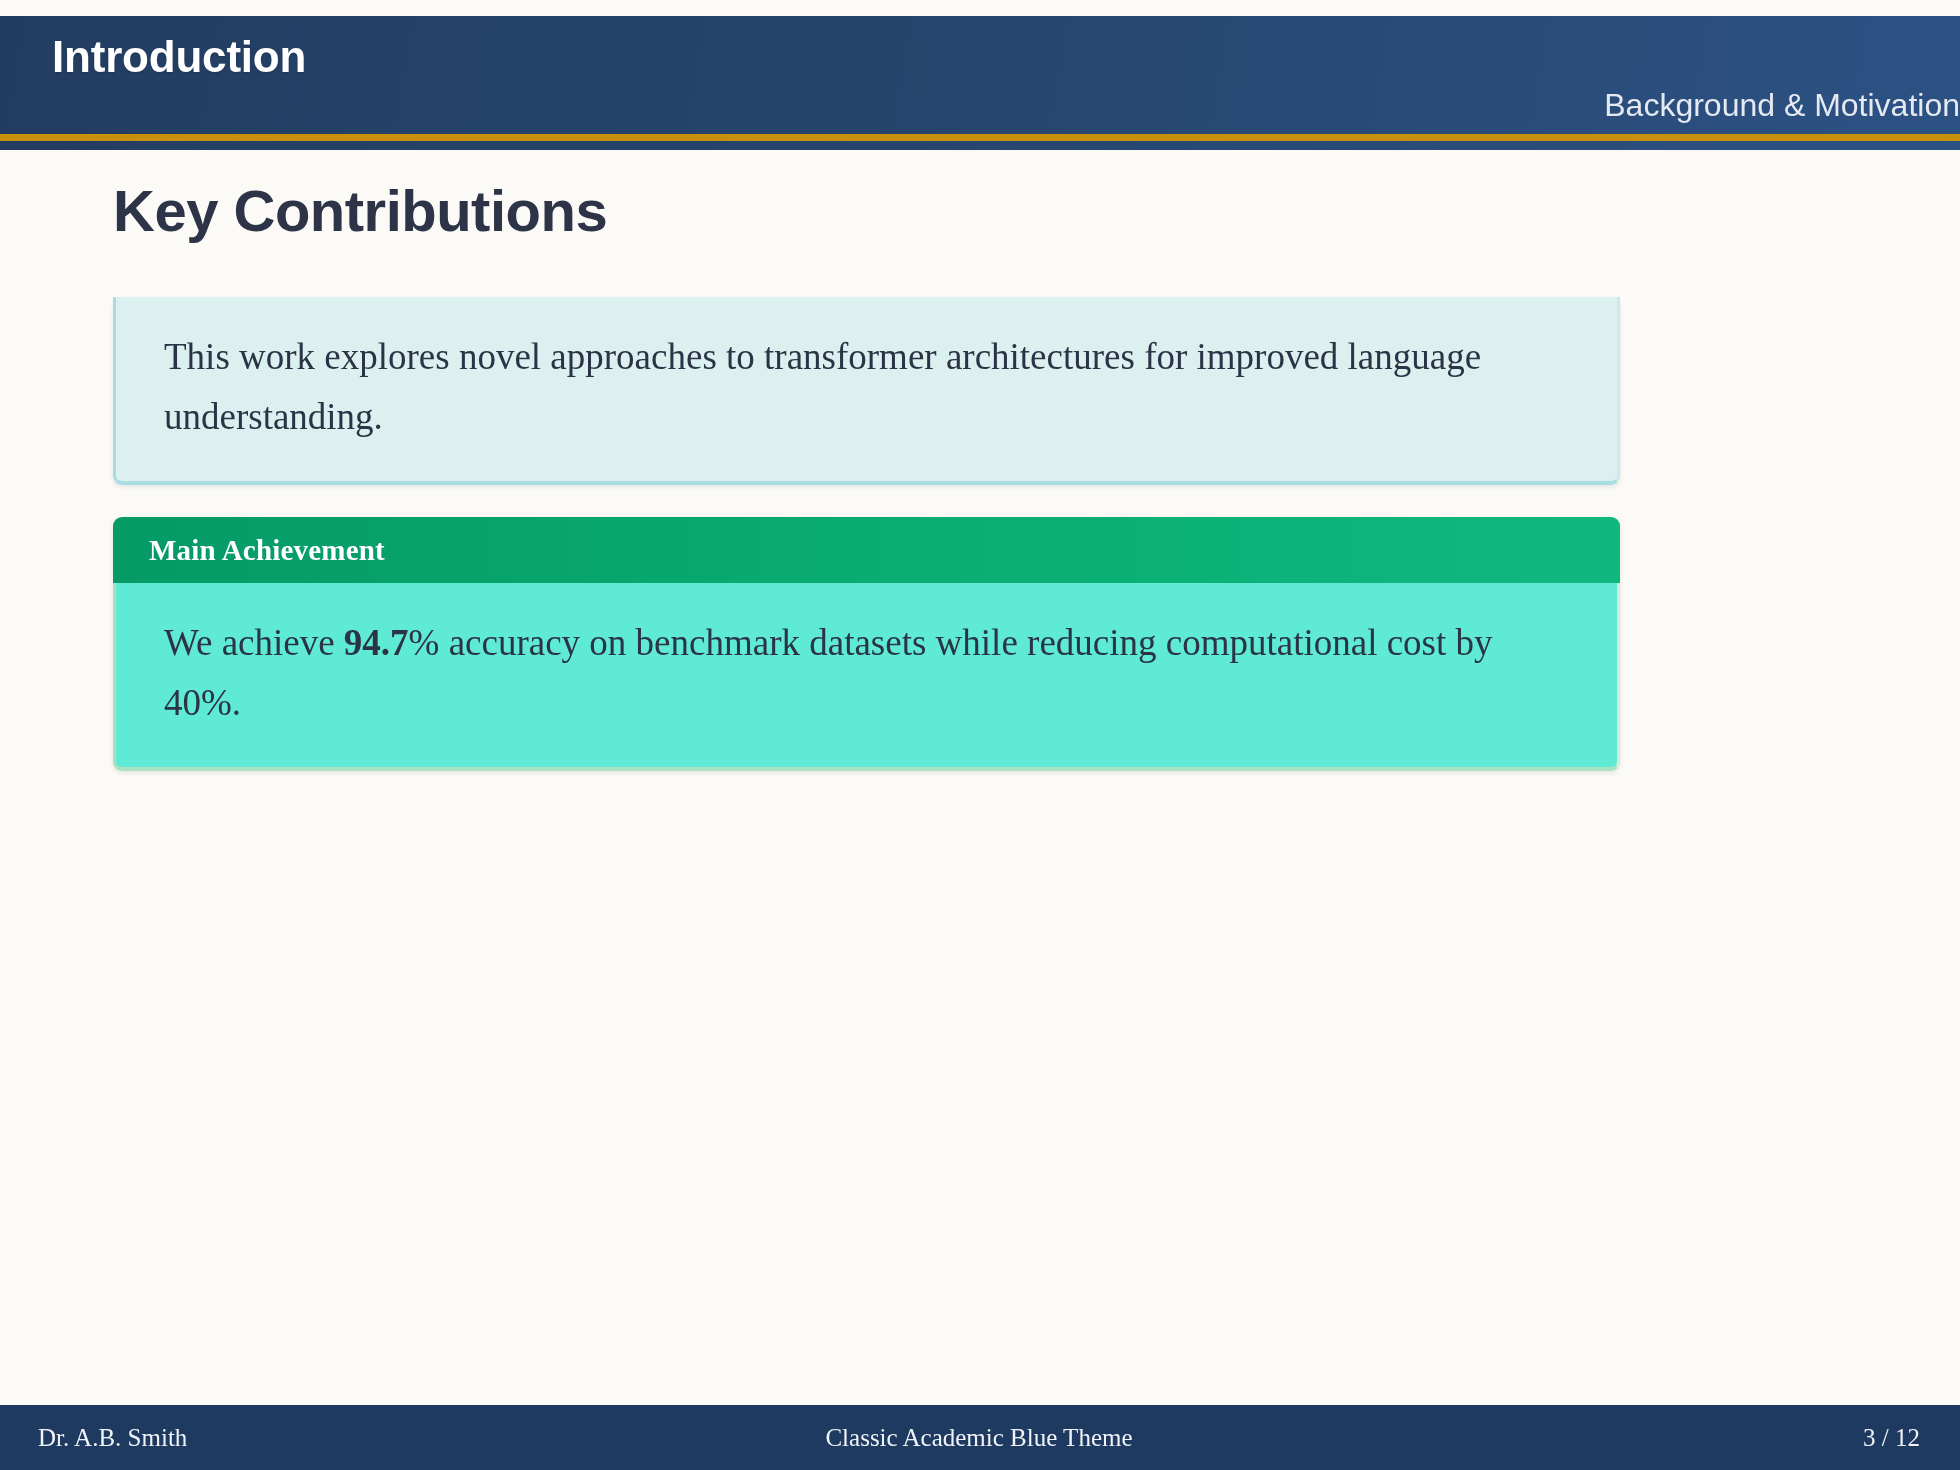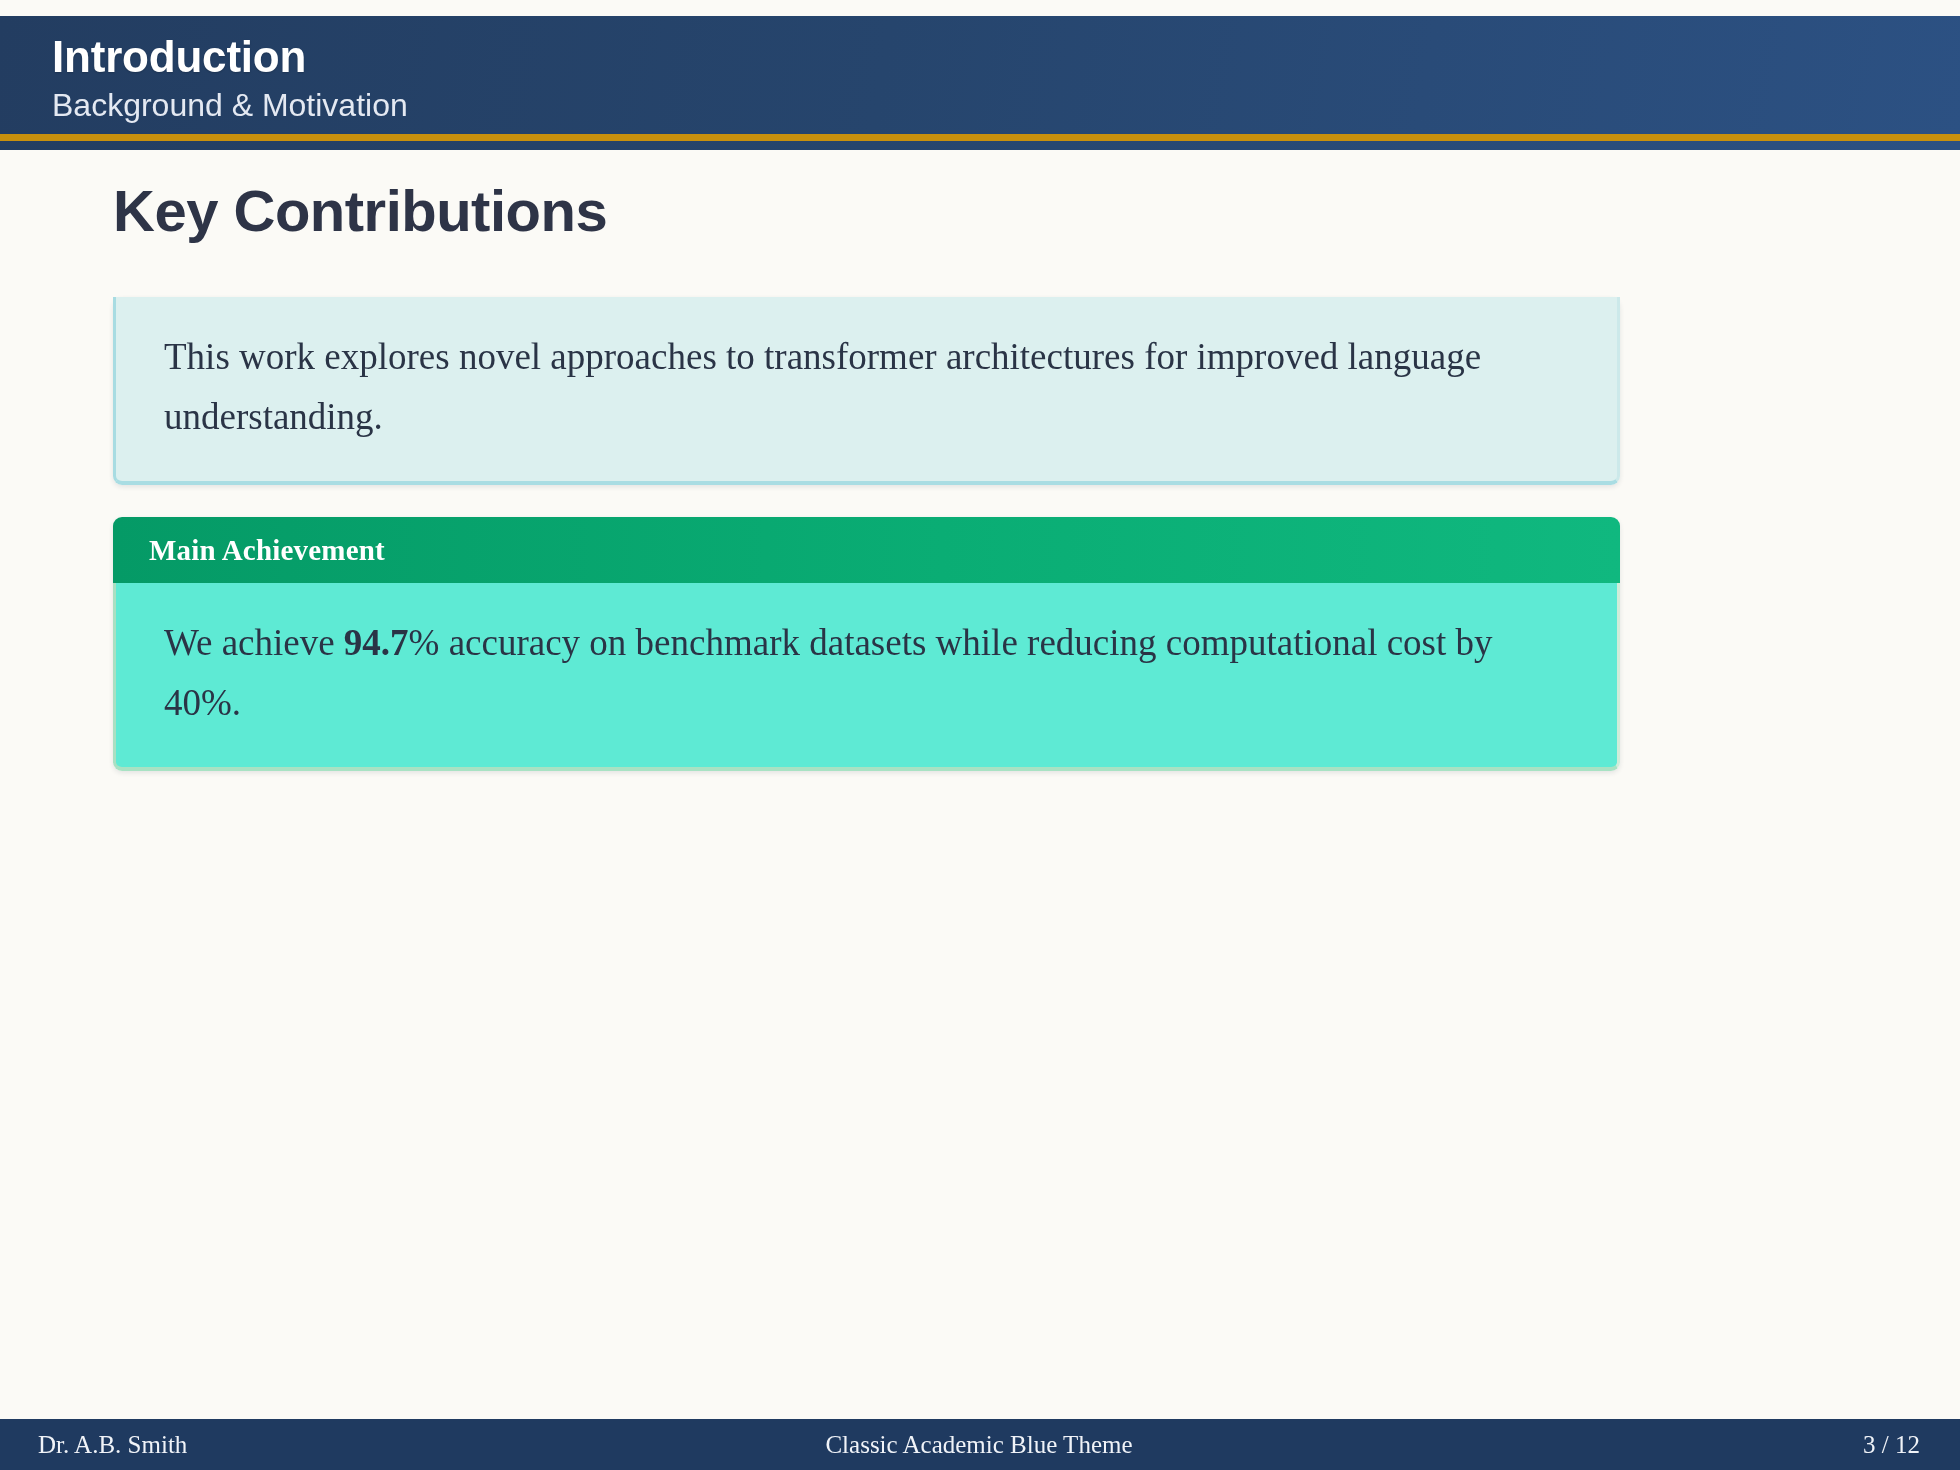--- a/index.html
+++ b/index.html
@@ -41,20 +41,21 @@
     margin: 0;
     text-shadow: 0 1px 2px rgba(0,0,0,0.18);
   }
   .header-subtitle {
     font-family: "Liberation Sans", sans-serif;
     font-size: 32px;
     font-weight: normal;
     color: #e4e9f2;
     line-height: 1.25;
     margin: 5px 0 17px 0;
+    text-align: right;
   }
   .header-rule {
     position: absolute;
     left: 0; top: 134px;
     width: 1960px;
     height: 7px;
     background: #c8900d;
   }
 
   
@@ -126,21 +127,21 @@
     border-right: 3px solid #d0ecd9;
     border-bottom: 4px solid #a8e2c3;
   }
 
   
   .slide-footer {
     position: absolute;
     left: 0;
     bottom: 0;
     width: 1960px;
-    height: 51px;
+    height: 65px;
     background: #1f3a60;
     display: flex;
     align-items: center;
     font-family: "Liberation Serif", serif;
     font-size: 25px;
     color: #f0f3f8;
     box-sizing: border-box;
     padding: 0 40px 0 38px;
   }
   .footer-left   { flex: 1 1 0; text-align: left; }

